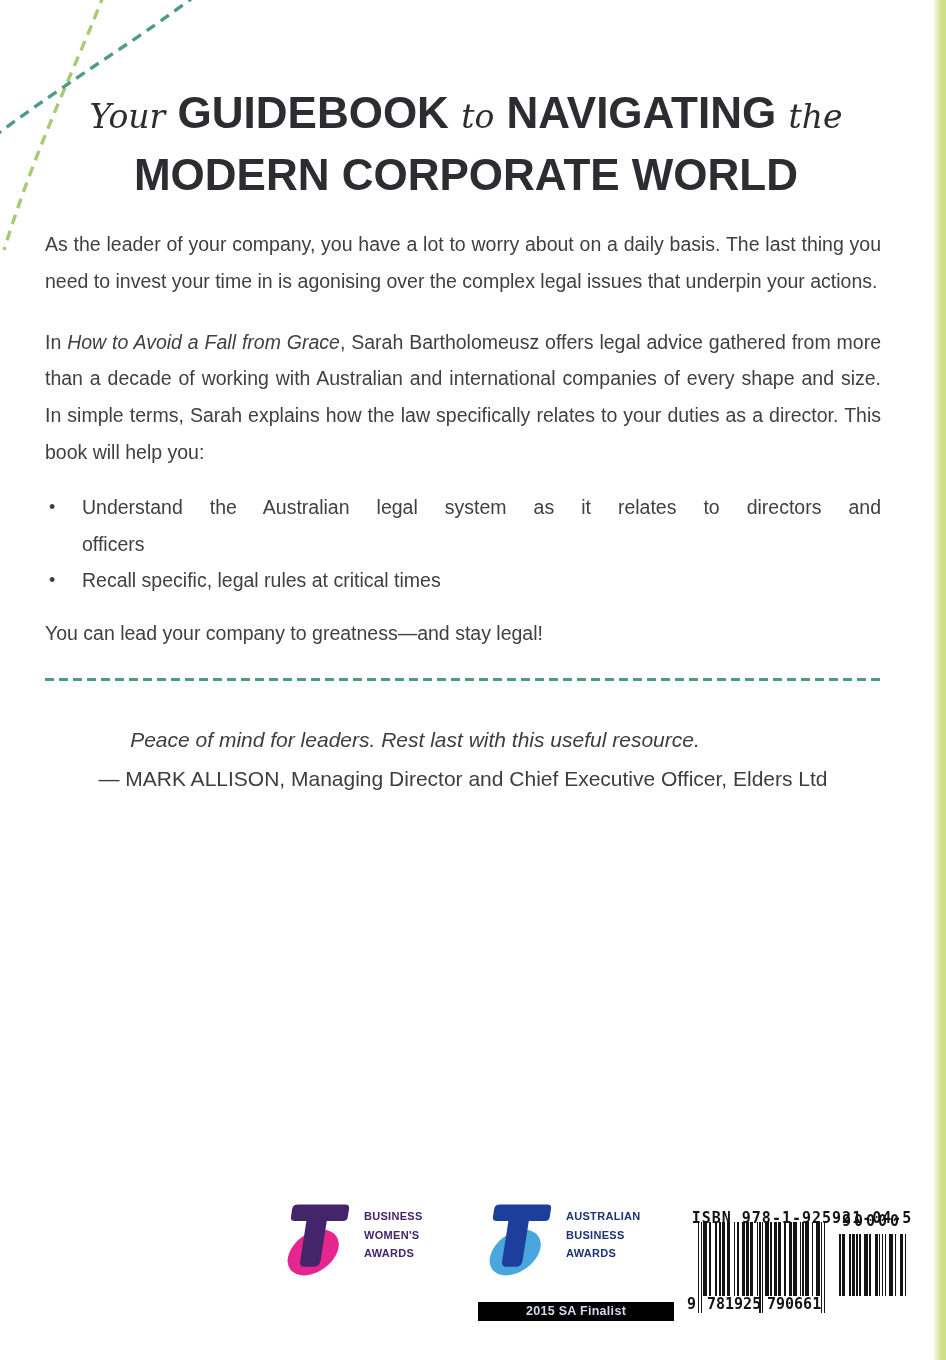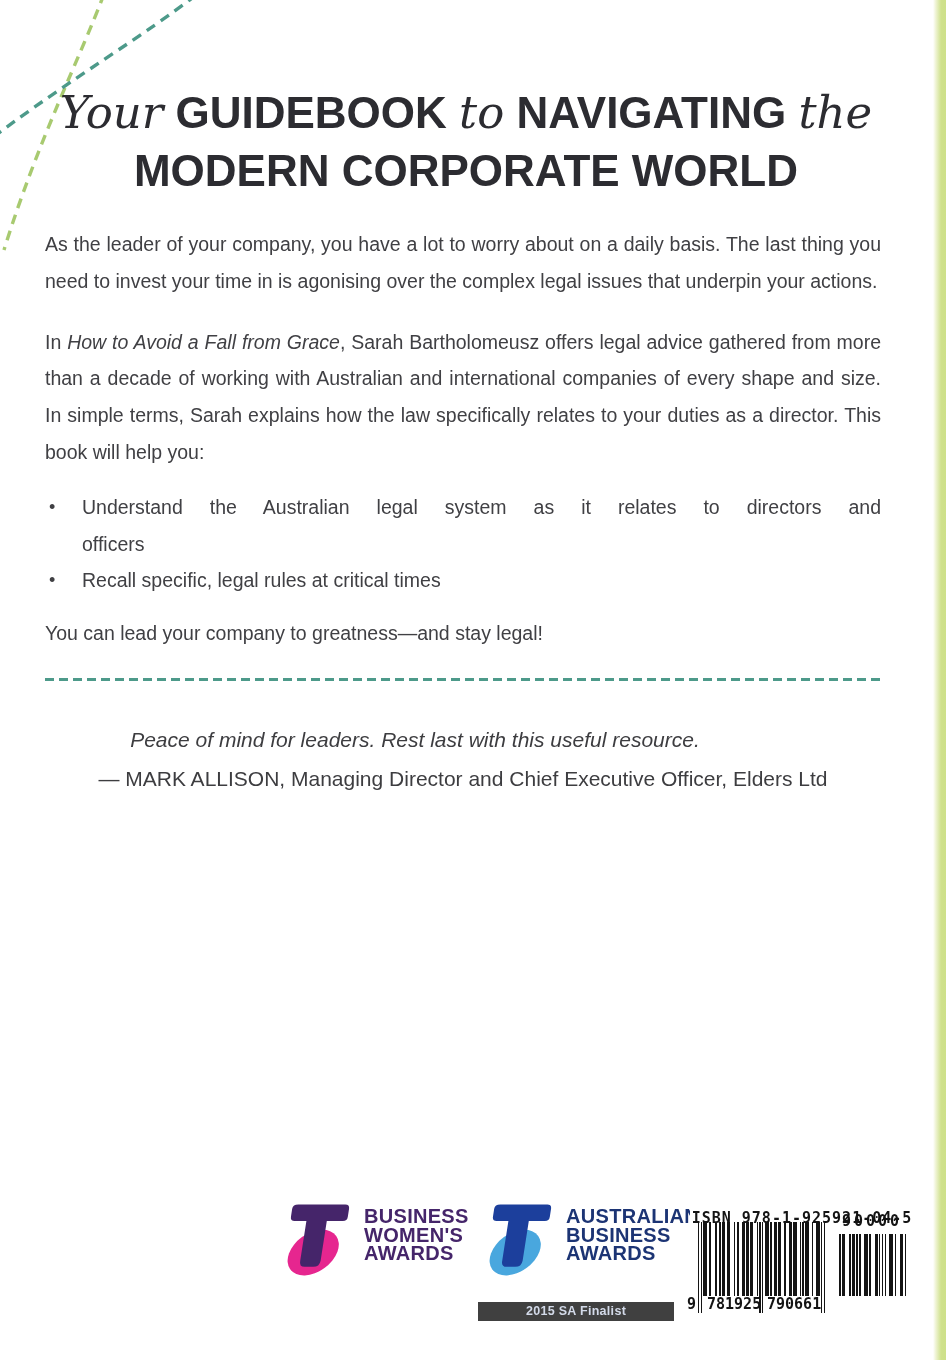--- a/index.html
+++ b/index.html
@@ -15,21 +15,21 @@
   }
   
   .corner-svg { position:absolute; top:0; left:0; }
 
   
   .headline {
     position:absolute; top:84px; left:0; width:932px; text-align:center;
     font-size:44px; font-weight:bold; color:#2c2c31; line-height:58px; letter-spacing:0px;
   }
   .headline .serif {
-    font-family:"DejaVu Serif", serif; font-style:italic; font-weight:normal; font-size:45px;
+    font-family:"DejaVu Serif", serif; font-style:italic; font-weight:normal; font-size:33px;
   }
 
   
   .content { position:absolute; top:226px; left:45px; width:836px; font-size:19.5px; line-height:36.8px; }
   .content p { margin:0; }
   p.justified { text-align:justify; }
   .p-intro { margin-bottom:24px !important; }
   .p-about { margin-bottom:18px !important; }
   em.book-title { font-style:italic; }
 
@@ -52,26 +52,26 @@
   .quote-2 { margin-bottom:8px; }
   .attr { font-size:21px; line-height:38px; text-align:center; margin:0 0 24px 0; color:#3d3d40; }
   .attr-line { display:block; }
   .attr-2 { margin-bottom:0; }
   .mt-q2 { margin-top:24px; }
 
   
   .award { position:absolute; display:flex; align-items:flex-start; }
   .award-womens { left:286px; top:1196px; }
   .award-business { left:488px; top:1196px; }
-  .award-text { margin-left:10px; padding-top:11px; font-weight:bold; font-size:20px; line-height:18.5px; letter-spacing:0.3px; }
+  .award-text { margin-left:10px; padding-top:11px; font-weight:bold; font-size:11px; line-height:18.5px; letter-spacing:0.3px; }
   .award-womens .award-text { color:#45256a; }
   .award-business .award-text { color:#1c3474; }
   .badge {
     position:absolute; left:-10px; top:106px; width:196px; height:19px;
-    background:#404040; color:#d3dae9; font-size:12.5px; font-weight:bold;
+    background:#000000; color:#d3dae9; font-size:12.5px; font-weight:bold;
     text-align:center; line-height:19px; letter-spacing:0.3px;
   }
 
   
   .barcode-block { position:absolute; left:690px; top:1200px; width:240px; height:120px; background:#fff; }
   .bc-isbn {
     position:absolute; top:0; left:0; width:224px; text-align:center;
     font-family:"DejaVu Sans Mono", monospace; font-weight:bold; font-size:15px; letter-spacing:1px; color:#141414;margin-top:9px;
   }
   .bc-main { position:absolute; left:8px; top:22px; width:127px; height:92px; }

